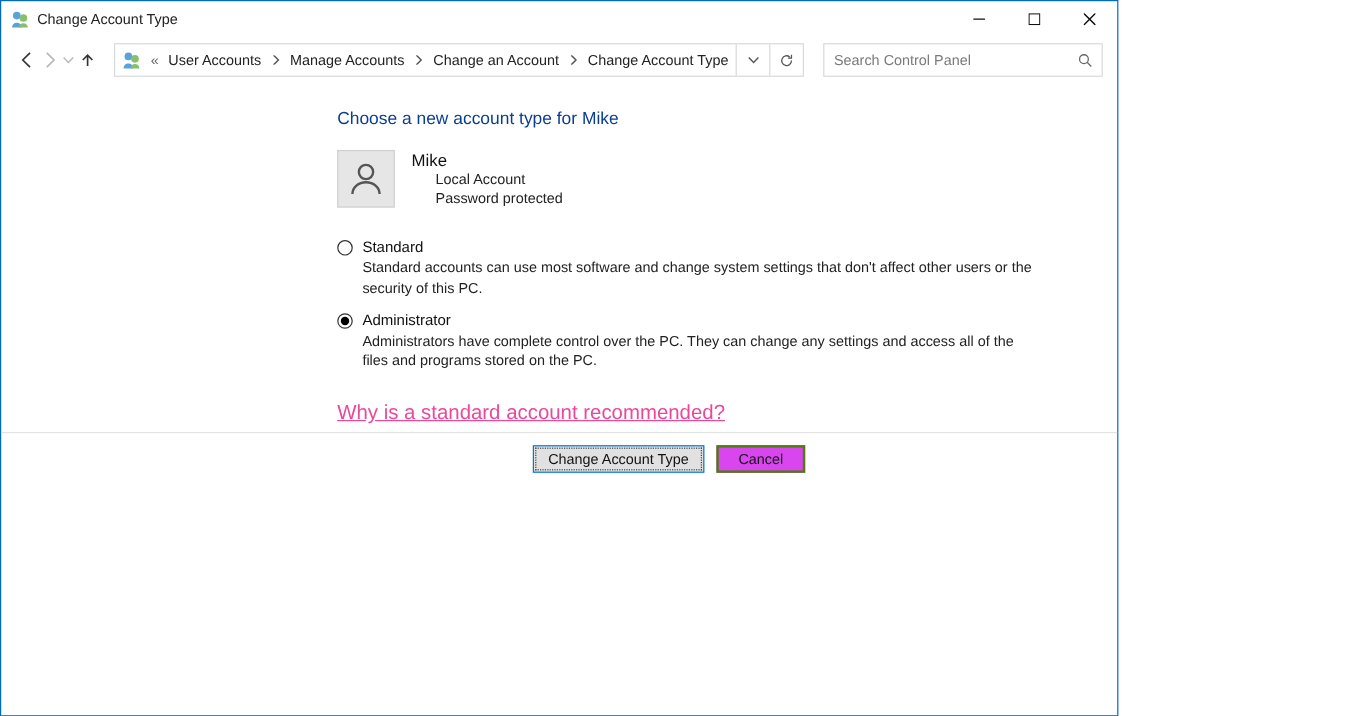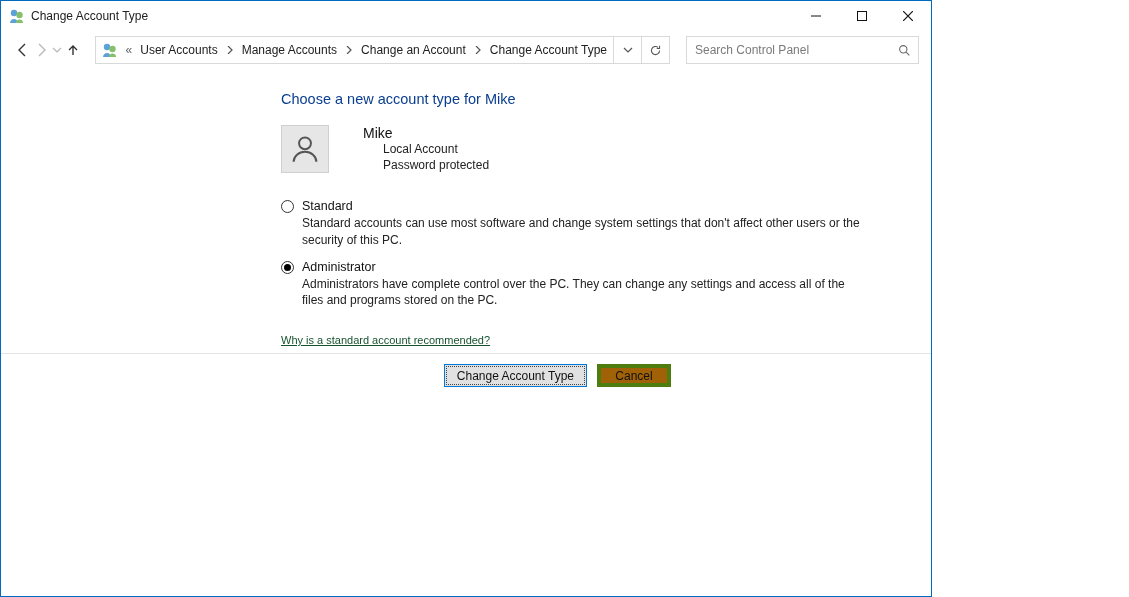--- a/index.html
+++ b/index.html
@@ -91,55 +91,54 @@
   .heading {
     color: #0a3e8f;
     font-size: 14.5px;
     padding-left: 280px;
     margin-bottom: 18px;
   }
   .account-block {
     display:flex;
     padding-left: 280px;
     margin-bottom: 26px;
-    gap: 20px;
   }
   .avatar {
     width: 48px; height: 48px;
     background: #e6e6e6;
     border: 1px solid #d0d0d0;
     display:flex; align-items:center; justify-content:center;
     margin-right: 14px;
   }
   .acct-name { font-size: 14px; color: #111; }
   .acct-line { font-size: 12px; color: #222; line-height: 1.35; margin-left: 20px; }
 
   .options { padding-left: 280px; width: 860px; }
   .opt { display:flex; align-items:flex-start; margin-bottom: 12px; justify-content: space-between; }
   .radio { margin: 1px 8px 0 0; flex: 0 0 auto; }
   .opt-body { flex: 1; }
   .opt-title { font-size: 12.5px; color: #111; }
   .opt-desc { font-size: 12px; color: #222; line-height: 1.35; margin-top: 2px; }
   .radio-outer { width:13px; height:13px; border:1px solid #333; border-radius:50%; display:flex; align-items:center; justify-content:center; }
   .radio-inner { width:7px; height:7px; border-radius:50%; background:#000; }
 
-  .link { color: #14532d; padding-left: 280px; display:inline-block; margin-top: 14px; font-size: 11px; }
+  .link { color: #ec4899; padding-left: 280px; display:inline-block; margin-top: 14px; font-size: 17px; }
 
   .actionbar {
     border-top: 1px solid #e3e3e3;
     padding: 10px 260px 10px 0;
     display:flex; justify-content:flex-end; gap: 10px;
     margin-top: 6px;
   }
   .btn {
     height: 23px;
     min-width: 74px;
     padding: 0 12px;
-    background: #a16207;
-    border: 4px solid #4d7c0f;
+    background: #d946ef;
+    border: 2px solid #4d7c0f;
     font-size: 12px;
     display:flex; align-items:center; justify-content:center;
     color: #111;
   }
   .btn.primary {
     border: 1px solid #0078d7;
     outline: 1px dotted #444;
     outline-offset: -3px;
     background: #e1e1e1;
   }

